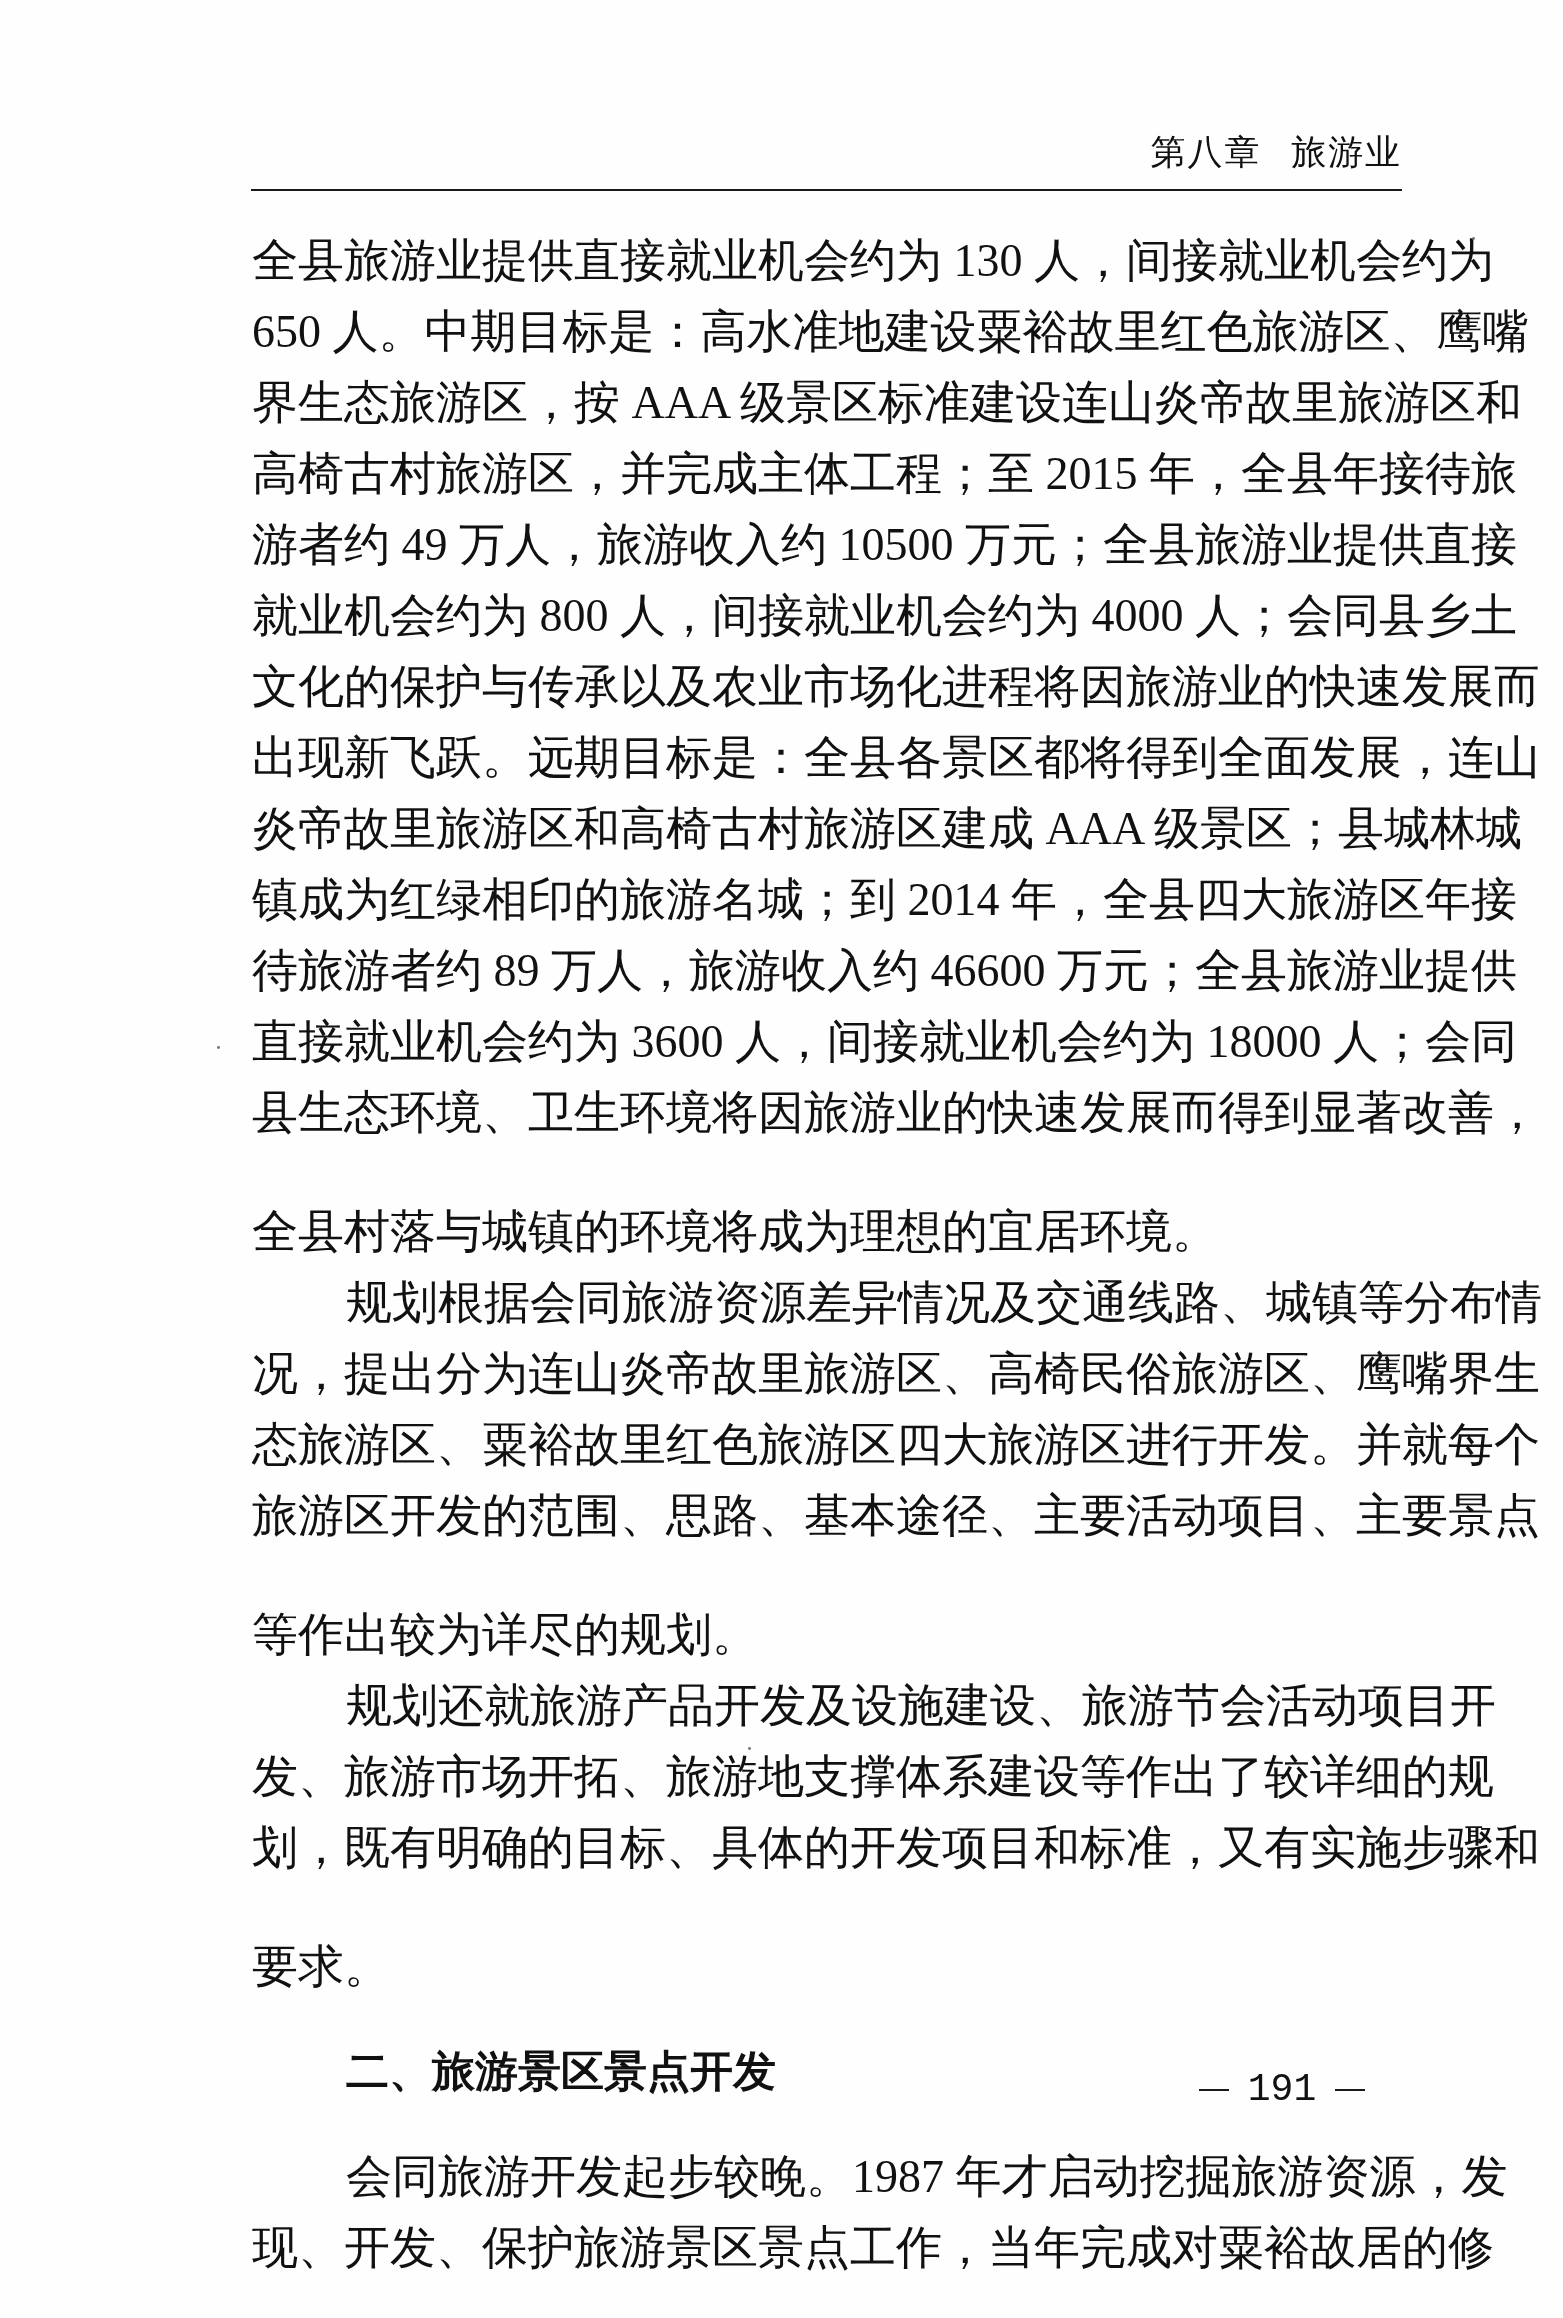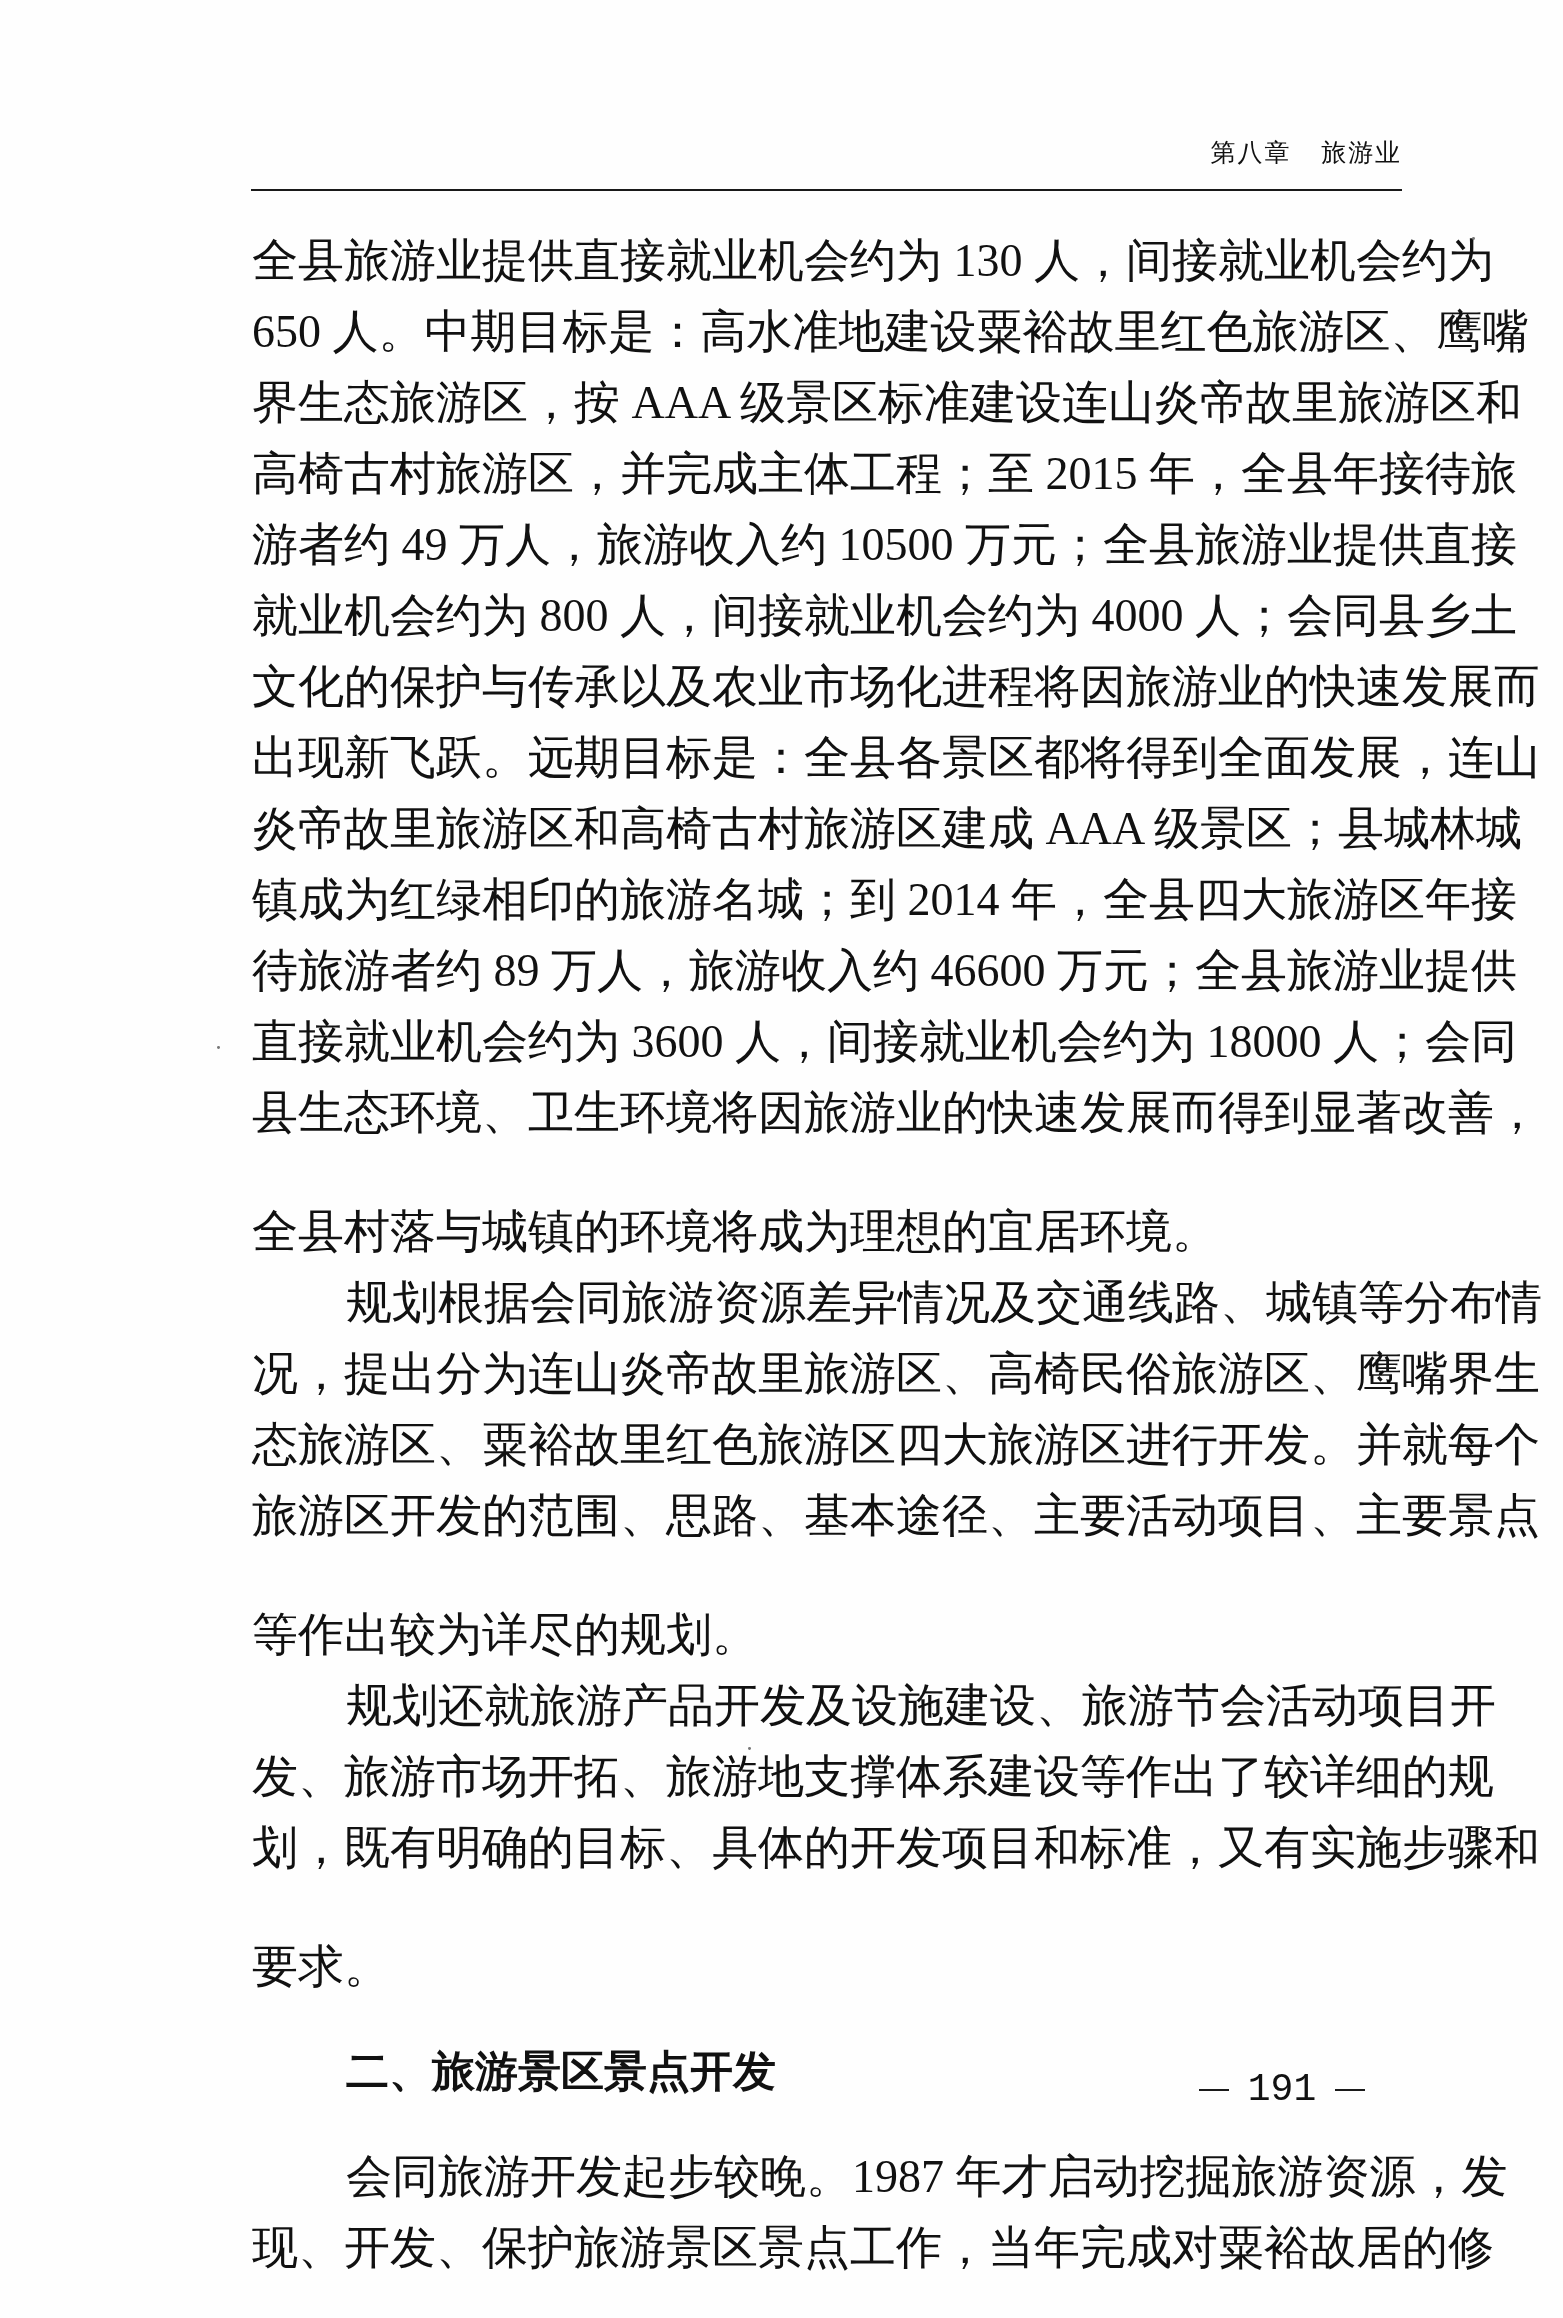--- a/index.html
+++ b/index.html
@@ -22,21 +22,21 @@
       height: 2319px;
       background: #fefefe;
     }
     .running-head {
       position: absolute;
       left: 251px;
       top: 126px;
       width: 1151px;
       height: 53px;
       text-align: right;
-      font-size: 25px;
+      font-size: 35px;
       line-height: 53px;
       letter-spacing: 1.9px;
       font-family: "DejaVu Sans", "Liberation Sans", sans-serif;
     }
     .running-head .chapter-num { margin-right: 30px; }
     .head-rule {
       position: absolute;
       left: 251px;
       top: 189px;
       width: 1151px;

